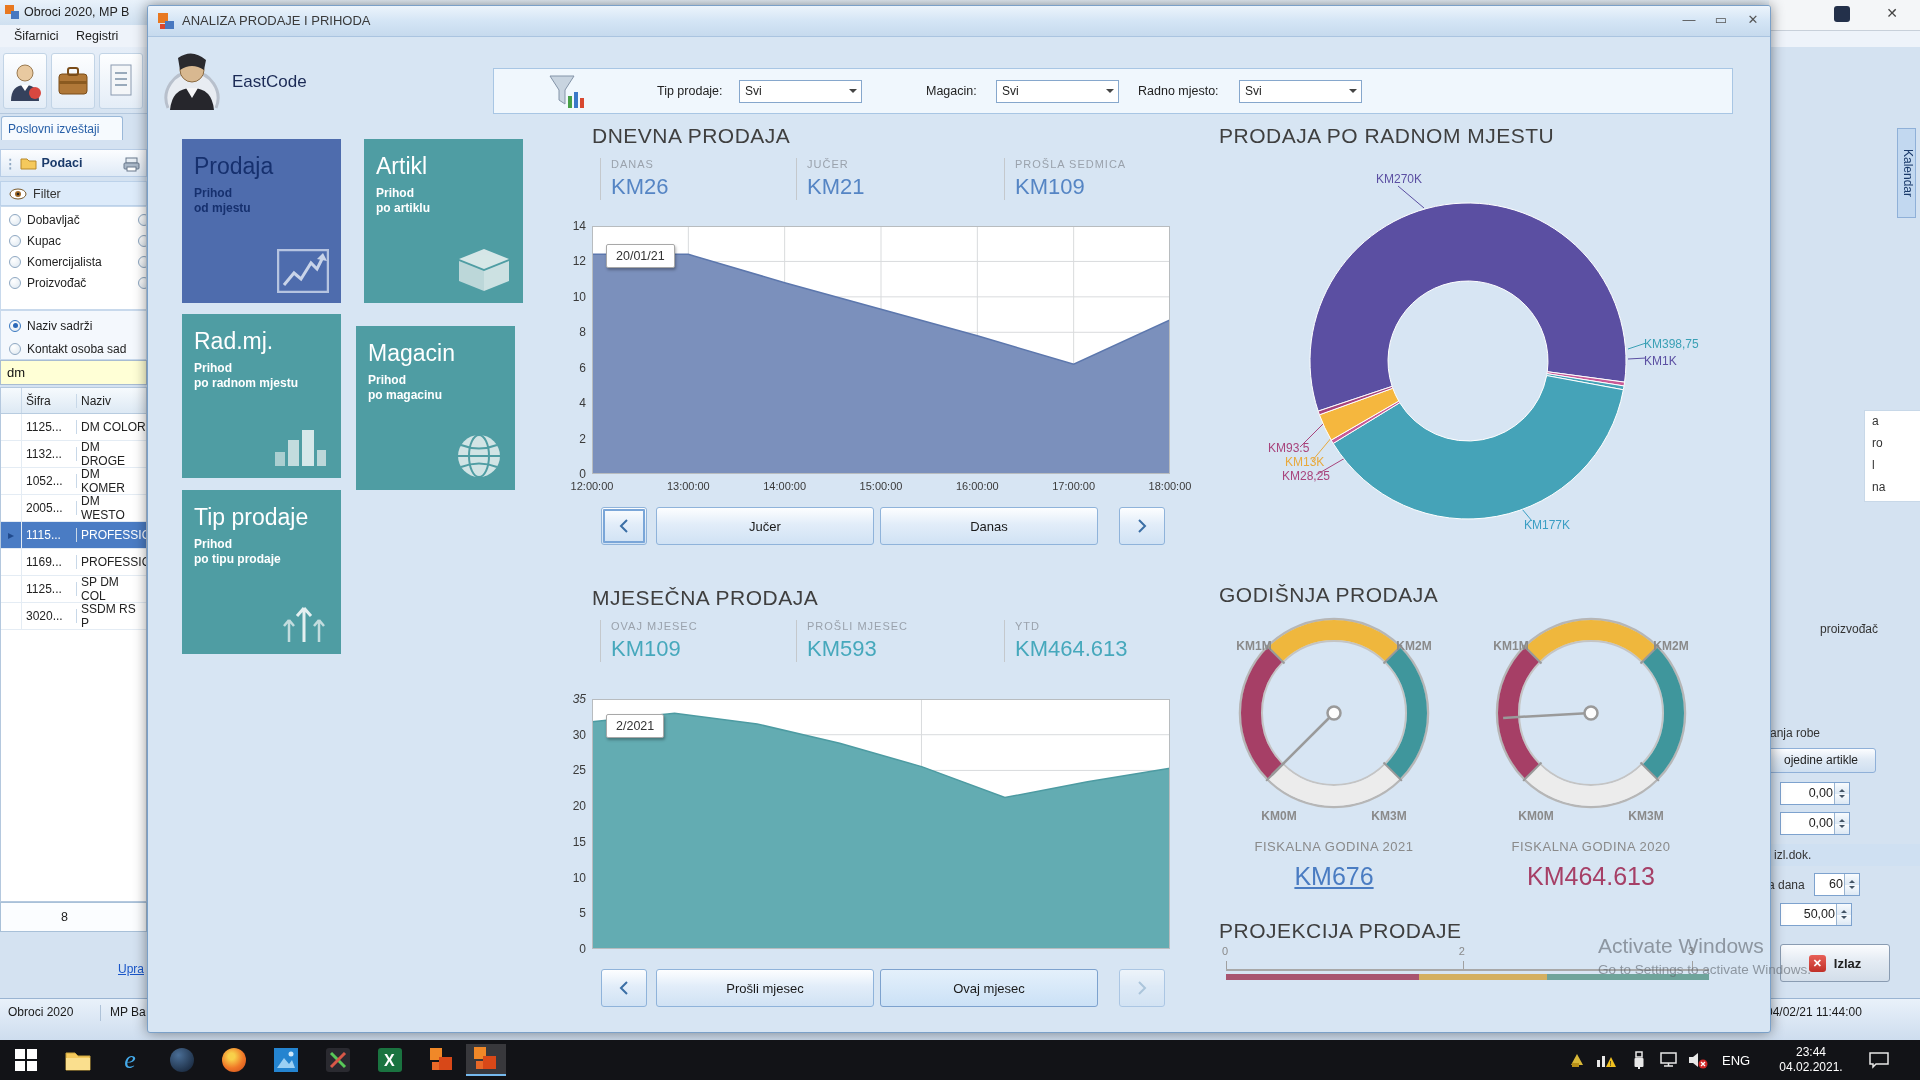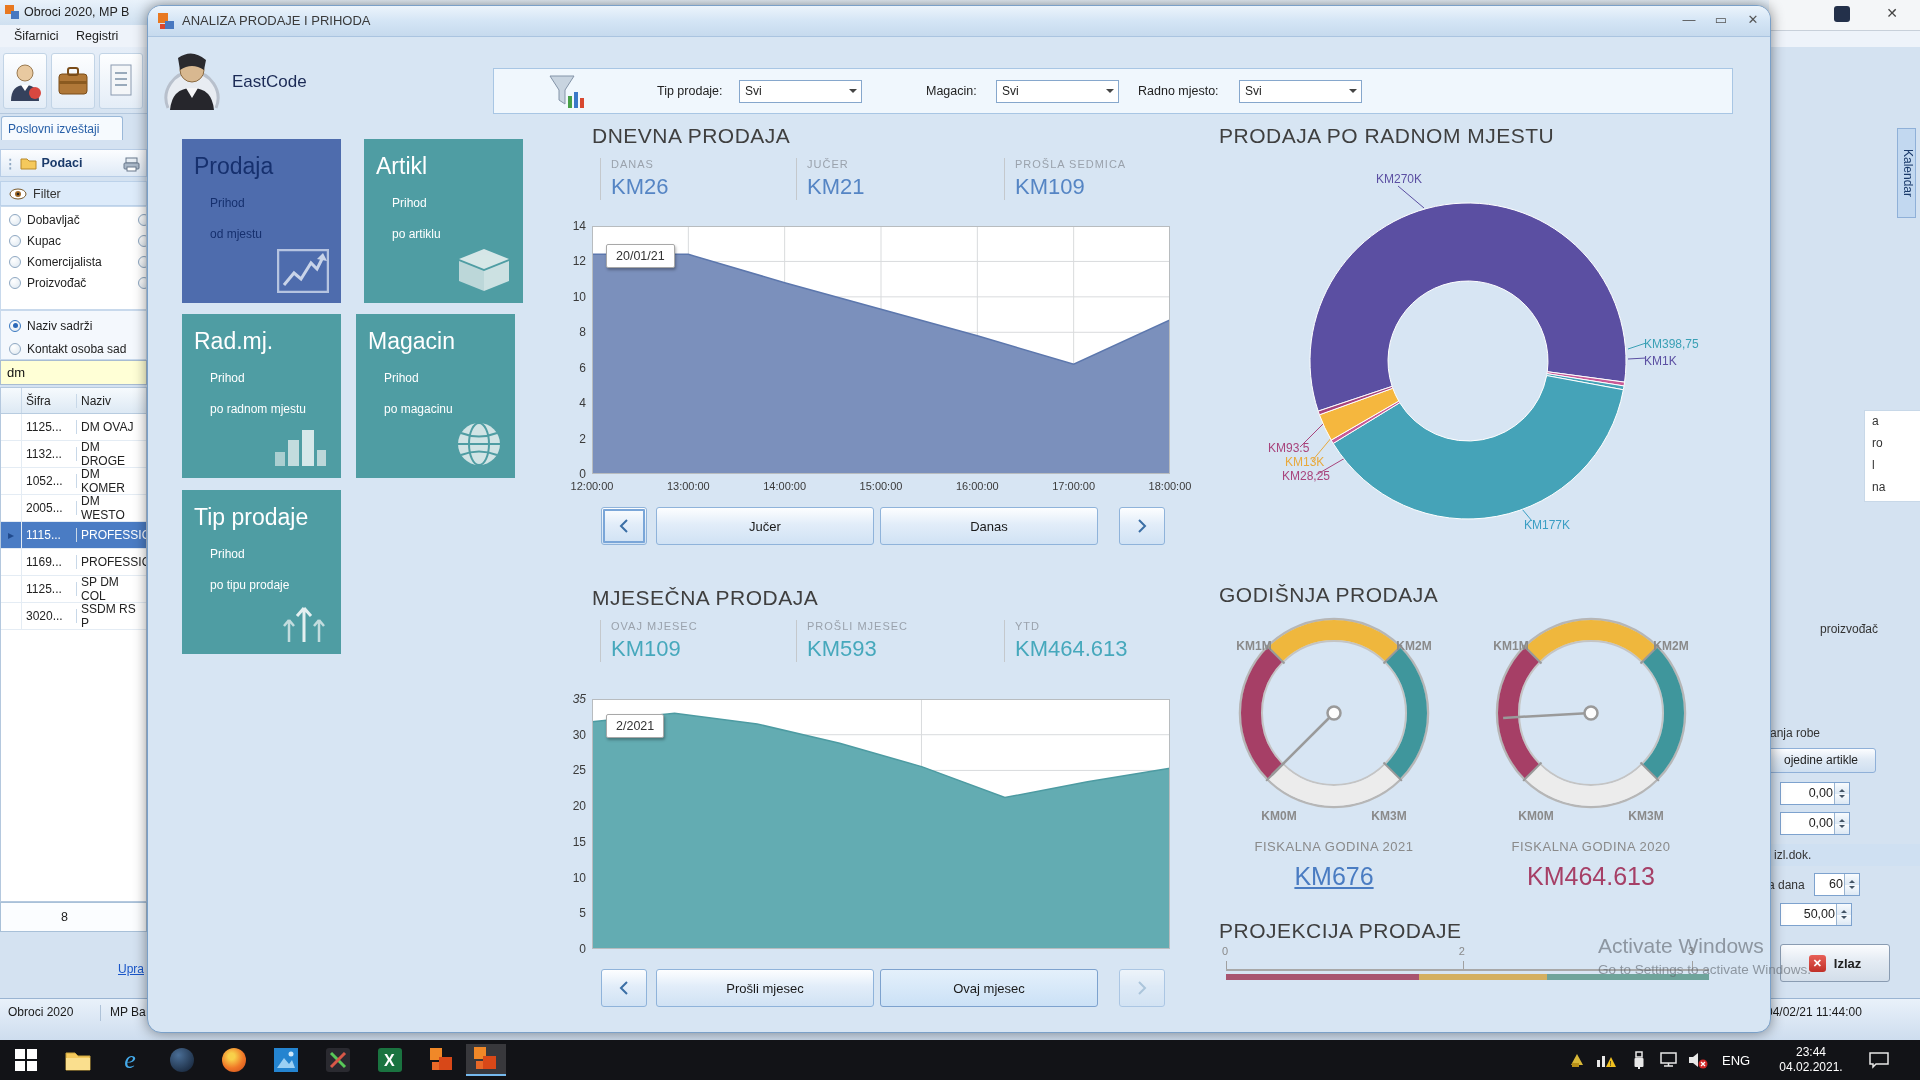--- a/index.html
+++ b/index.html
@@ -63,30 +63,30 @@
   .spin i.up::after{top:3px;border-bottom-color:#456}
   .spin i.dn::after{bottom:3px;border-top-color:#456}
   .rbtn{position:absolute;background:linear-gradient(#fcfdff,#e0eaf5 45%,#cfdff0);border:1px solid #8fb0d8;
     border-radius:3px;font-size:12px;color:#222;text-align:center;box-sizing:border-box}
   .izlaz{display:flex;align-items:center;justify-content:center;gap:8px;font-weight:bold;font-size:13px;
     background:linear-gradient(#fbfcfe,#e4ebf3 45%,#d3deea);border:1px solid #8a9cb2;border-radius:3px}
   .izlaz .x{width:17px;height:17px;border-radius:3px;background:linear-gradient(#e86058,#c03028);color:#fff;
     font-size:11px;font-weight:bold;line-height:17px;text-align:center}
   
   .dialog{position:absolute;left:147px;top:5px;width:1622px;height:1026px;background:#d7e5f3;
-    border:1px solid #7aa0c8;border-radius:14px;box-shadow:0 0 14px rgba(0,0,0,.45);overflow:hidden}
+    border:1px solid #7aa0c8;border-radius:3px;box-shadow:0 0 14px rgba(0,0,0,.45);overflow:hidden}
   .dlg-titlebar{position:absolute;left:0;top:0;right:0;height:30px;
     background:linear-gradient(#ecf4fc,#d4e5f5 50%,#c6daee);border-bottom:1px solid #aac4e0;
     font-size:13px;color:#3a3a3a;display:flex;align-items:center}
   .dlg-btns{position:absolute;right:8px;top:6px;display:flex;gap:14px;color:#555;font-size:13px}
   .dlg-btns span{width:18px;text-align:center;cursor:default}
   .brand{position:absolute;left:84px;top:66px;font-size:17px;color:#1b2a55}
   .tile{position:absolute;width:159px;height:164px;color:#fff;padding:10px 12px;box-sizing:border-box;cursor:pointer}
   .tile h3{margin:4px 0 6px;font-size:23px;font-weight:normal}
-  .tile p{margin:16px;font-size:12px;font-weight:normal;line-height:15px}
+  .tile p{margin:0;font-size:12px;font-weight:bold;line-height:15px}
   .tile .ticon{position:absolute;right:12px;bottom:10px;opacity:.85}
   .tile.blue{background:#4e6cad;color:#16306e}
   .tile.teal{background:#4f9da3}
   .filterbar{position:absolute;left:345px;top:62px;width:1240px;height:46px;background:#f0f7fd;
     border:1px solid #a8c6e4;box-sizing:border-box}
   .flabel{position:absolute;top:15px;font-size:12.5px;color:#222}
   .combo{position:absolute;top:11px;width:123px;height:23px;background:#fff;border:1px solid #86a7cc;
     box-sizing:border-box;font-size:12px;line-height:21px;padding-left:5px;color:#222}
   .combo .arr{position:absolute;right:4px;top:8px;border:4px solid transparent;border-top-color:#444}
   .sec{position:absolute;font-size:21px;color:#3f3f3f;letter-spacing:.5px;display:flex;align-items:center;white-space:nowrap}
@@ -227,21 +227,21 @@
     <div class="grid">
       <div class="ghead">
         <div class="gc-ind"></div>
         <div class="gc1">Šifra</div>
         <div class="gc2">Naziv</div>
       </div>
       <div id="tbody">
           <div class="trow">
             <div class="gc-ind"></div>
             <div class="gc1">1125...</div>
-            <div class="gc2">DM OVAJ</div>
+            <div class="gc2">DM COLOR</div>
           </div>
           <div class="trow">
             <div class="gc-ind"></div>
             <div class="gc1">1132...</div>
             <div class="gc2">DM DROGE</div>
           </div>
           <div class="trow">
             <div class="gc-ind"></div>
             <div class="gc1">1052...</div>
             <div class="gc2">DM KOMER</div>
@@ -392,21 +392,21 @@
       <h3>Rad.mj.</h3>
       <p>Prihod</p>
         <p>po radnom mjestu</p>
       <svg class="ticon" width="56" height="44">
         <rect x="2" y="28" width="10" height="14" fill="#bcd8da"></rect>
         <rect x="15" y="16" width="11" height="26" fill="#d8e8e9"></rect>
         <rect x="29" y="6" width="12" height="36" fill="#fff" opacity=".9"></rect>
         <rect x="44" y="26" width="9" height="16" fill="#cfe2e3"></rect>
       </svg>
     </div>
-    <div class="tile teal" style="left:208px;top:308px">
+    <div class="tile teal" style="left:208px;top:320px">
       <h3>Magacin</h3>
       <p>Prihod</p>
         <p>po magacinu</p>
       <svg class="ticon" width="48" height="48">
         <circle cx="24" cy="24" r="21" fill="#e8f1f1"></circle>
         <ellipse cx="24" cy="24" rx="10" ry="21" fill="none" stroke="#4f9da3" stroke-width="2"></ellipse>
         <line x1="3" y1="24" x2="45" y2="24" stroke="#4f9da3" stroke-width="2"></line>
         <path d="M6 13 Q24 20 42 13 M6 35 Q24 28 42 35" fill="none" stroke="#4f9da3" stroke-width="2"></path>
       </svg>
     </div>

